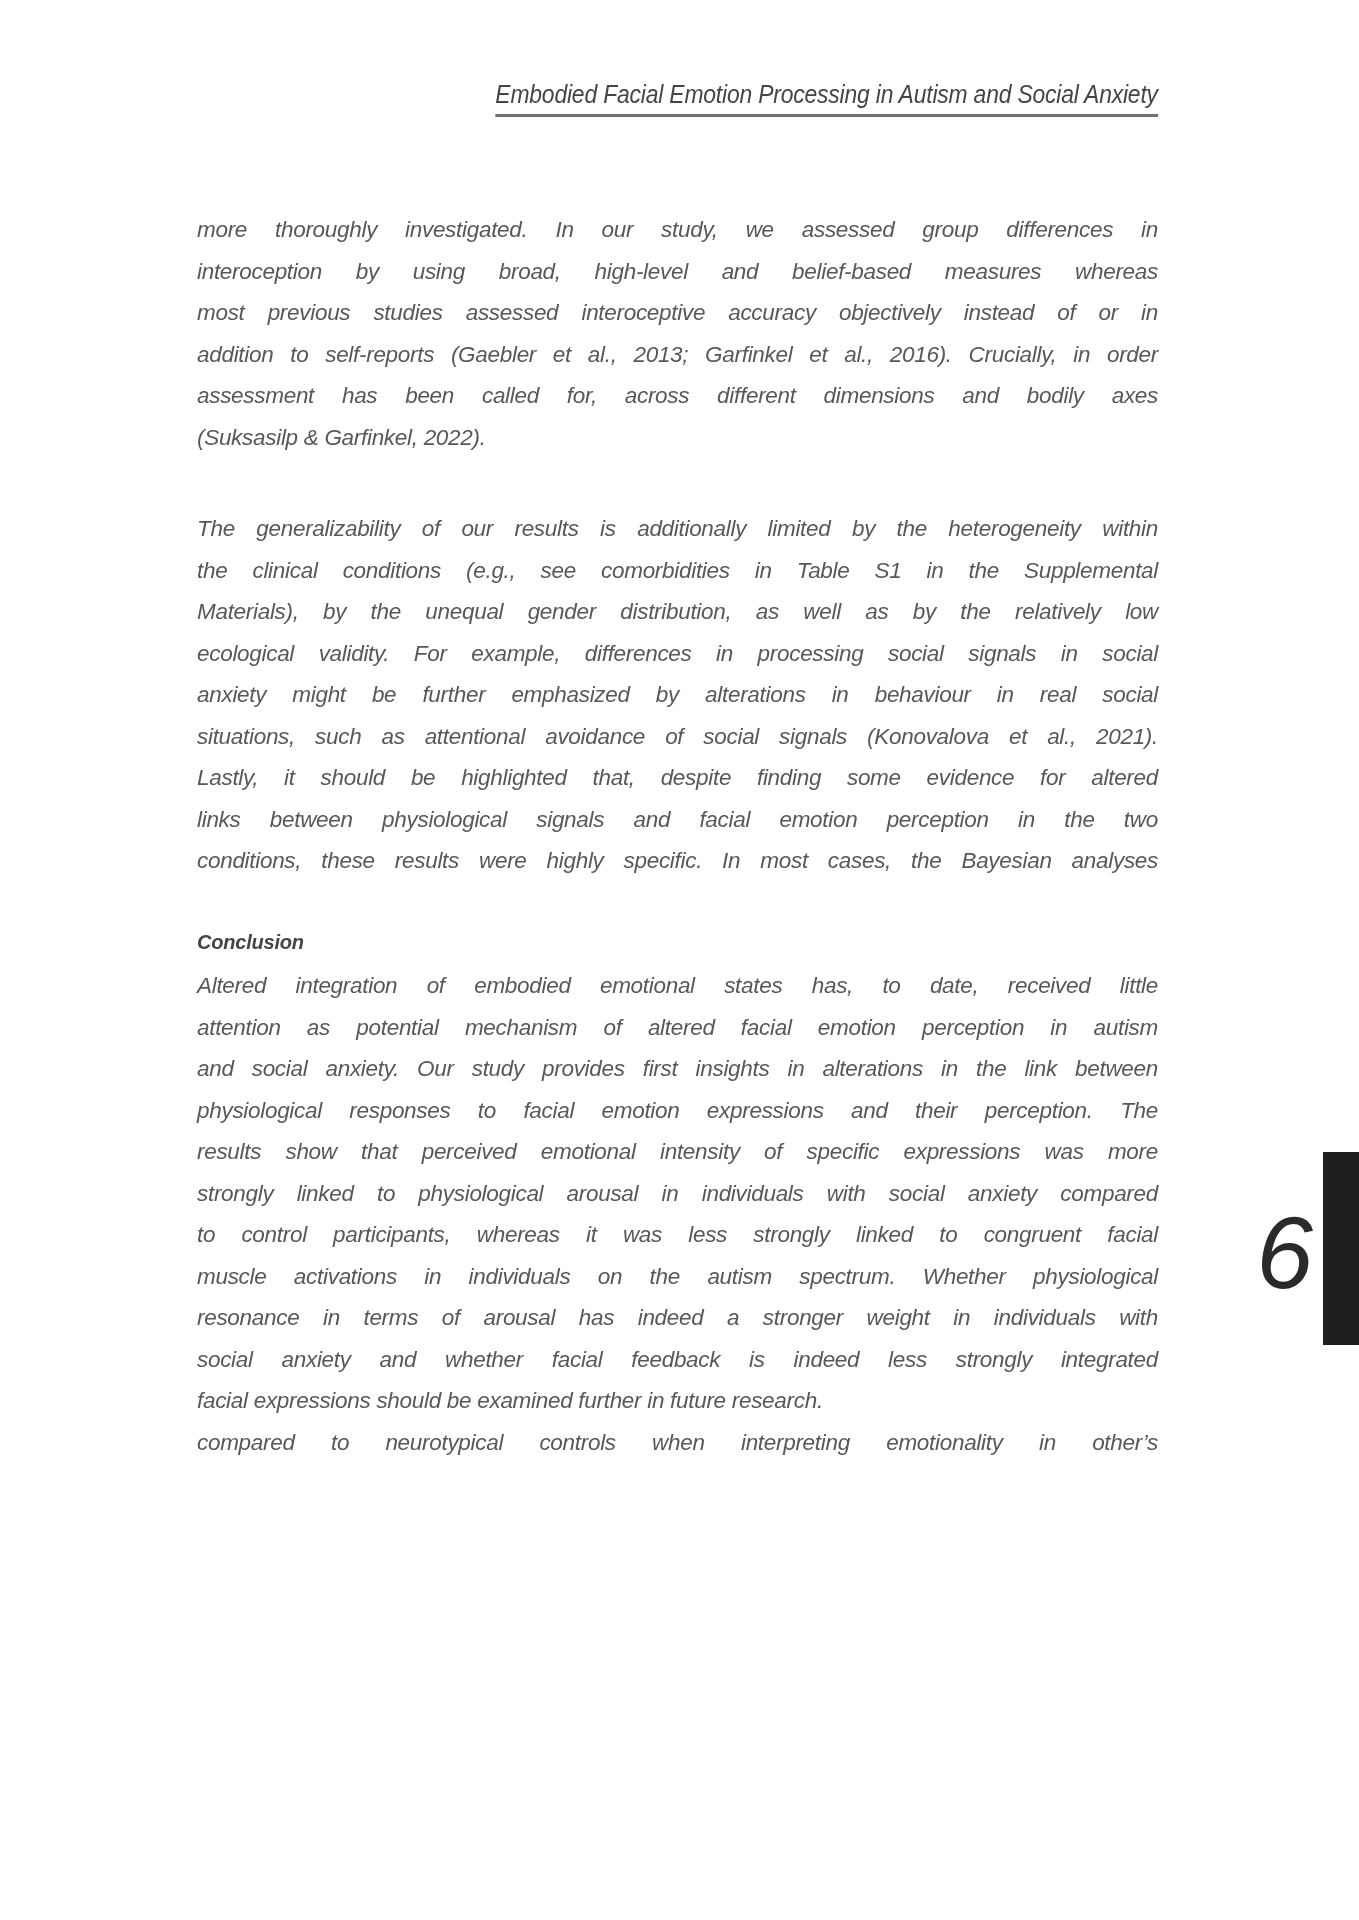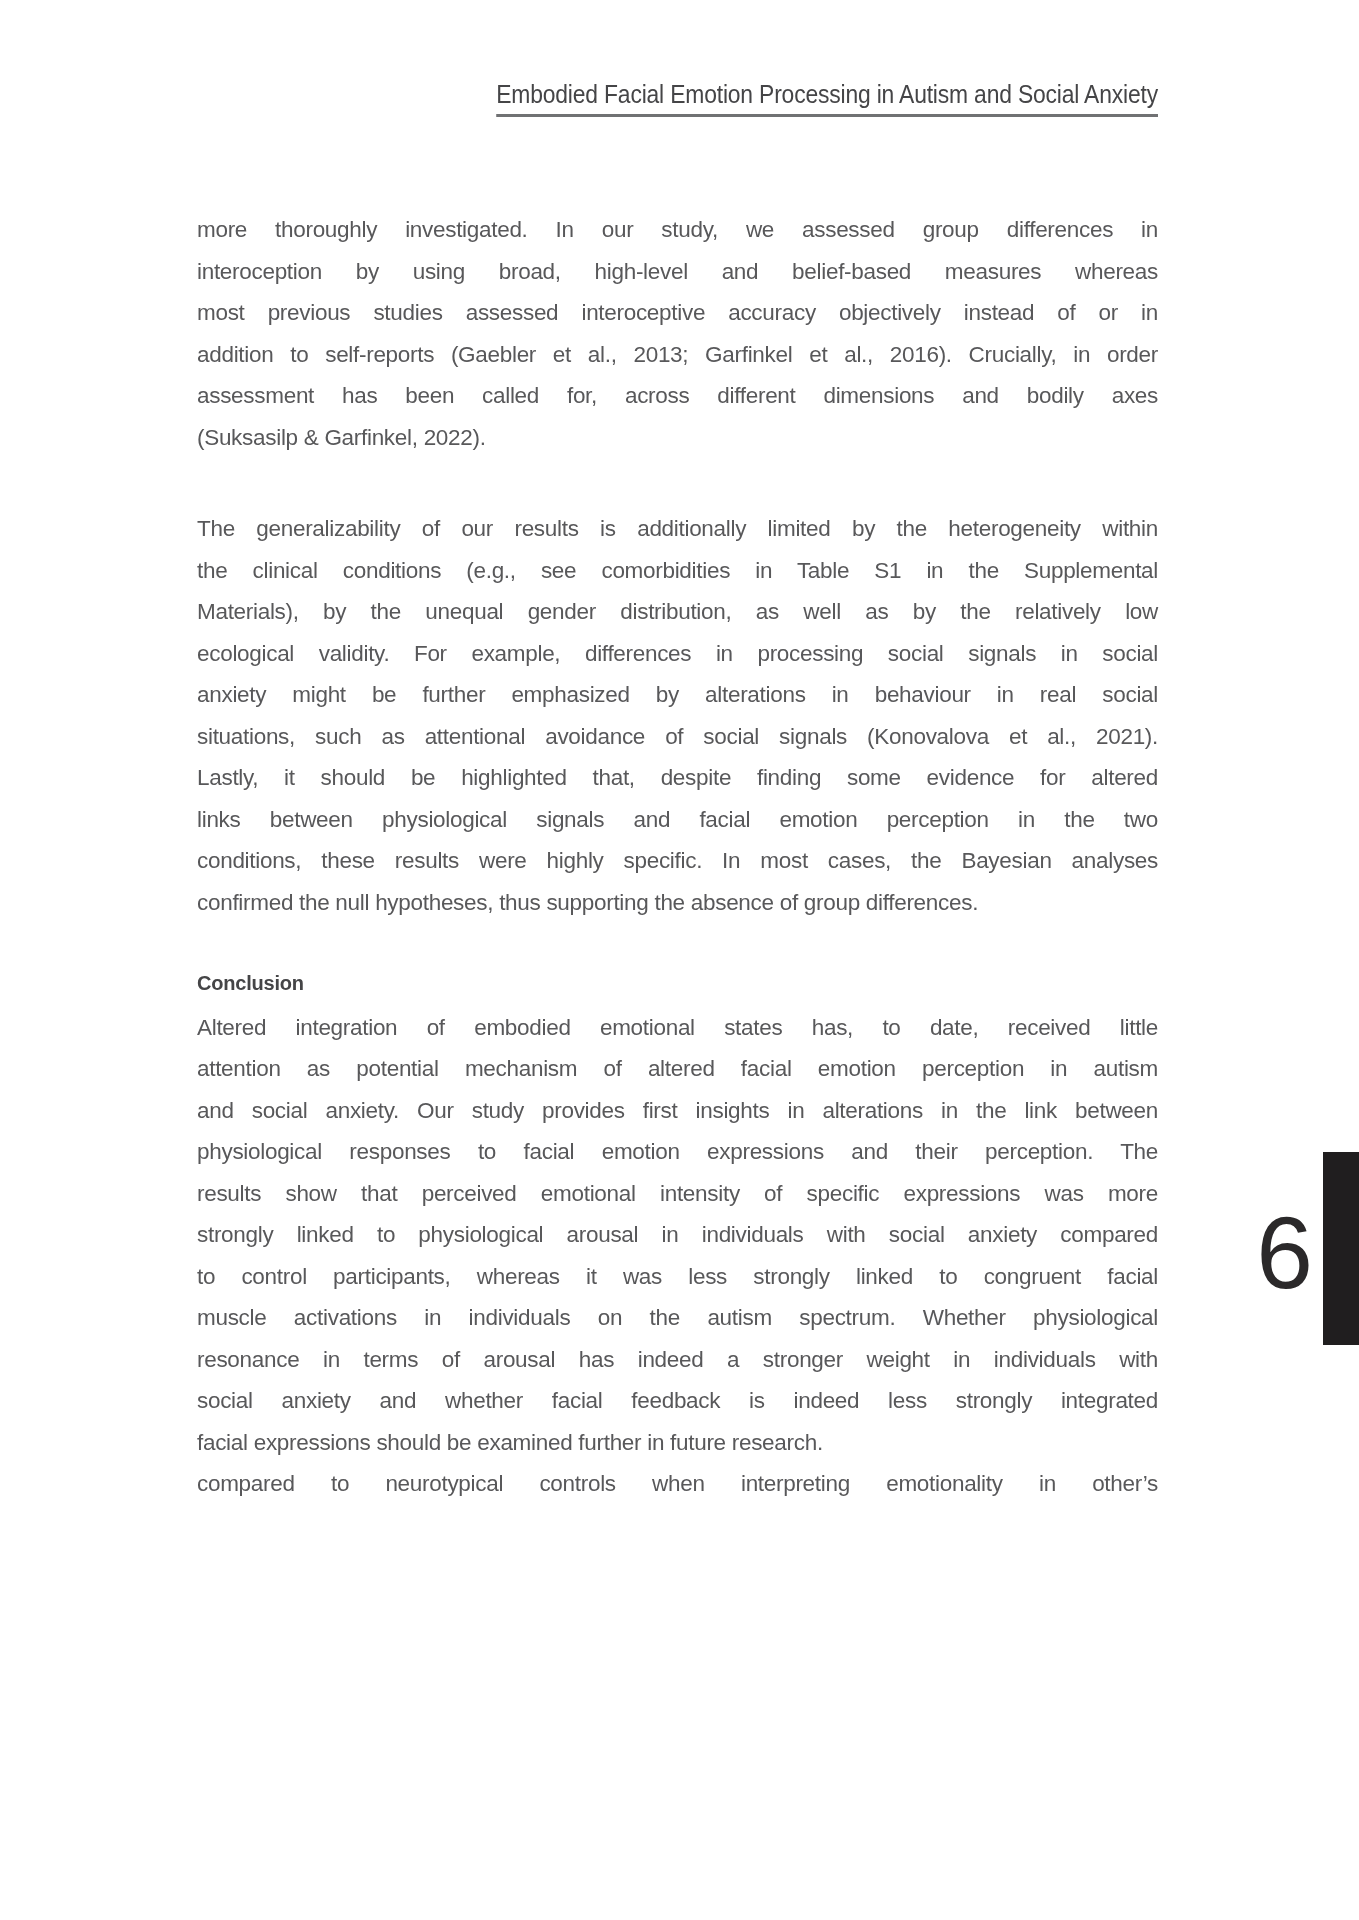--- a/index.html
+++ b/index.html
@@ -14,20 +14,21 @@
   }
   *{margin:0;padding:0;box-sizing:border-box;}
   html,body{background:#ffffff;}
   .page{
     position:relative;
     width:1359px;
     height:1656px;
     background:var(--paper);
     overflow:hidden;
     font-family:"Liberation Sans","DejaVu Sans",sans-serif;
+    font-style:italic;
   }
   
   .running-header{
     position:absolute;
     top:0;
     left:197px;
     width:961px;
     text-align:right;
   }
   .running-header .title{
@@ -123,21 +124,20 @@
     <div class="paragraph">
         <div class="line">The generalizability of our results is additionally limited by the heterogeneity within</div>
         <div class="line">the clinical conditions (e.g., see comorbidities in Table S1 in the Supplemental</div>
         <div class="line">Materials), by the unequal gender distribution, as well as by the relatively low</div>
         <div class="line">ecological validity. For example, differences in processing social signals in social</div>
         <div class="line">anxiety might be further emphasized by alterations in behaviour in real social</div>
         <div class="line">situations, such as attentional avoidance of social signals (Konovalova et al., 2021).</div>
         <div class="line">Lastly, it should be highlighted that, despite finding some evidence for altered</div>
         <div class="line">links between physiological signals and facial emotion perception in the two</div>
         <div class="line">conditions, these results were highly specific. In most cases, the Bayesian analyses</div>
-        <div class="line line-last">confirmed the null hypotheses, thus supporting the absence of group differences.</div>
       </div>
     <div class="conclusion-heading">Conclusion</div>
     <div class="paragraph">
         <div class="line">Altered integration of embodied emotional states has, to date, received little</div>
         <div class="line">attention as potential mechanism of altered facial emotion perception in autism</div>
         <div class="line">and social anxiety. Our study provides first insights in alterations in the link between</div>
         <div class="line">physiological responses to facial emotion expressions and their perception. The</div>
         <div class="line">results show that perceived emotional intensity of specific expressions was more</div>
         <div class="line">strongly linked to physiological arousal in individuals with social anxiety compared</div>
         <div class="line">to control participants, whereas it was less strongly linked to congruent facial</div>

